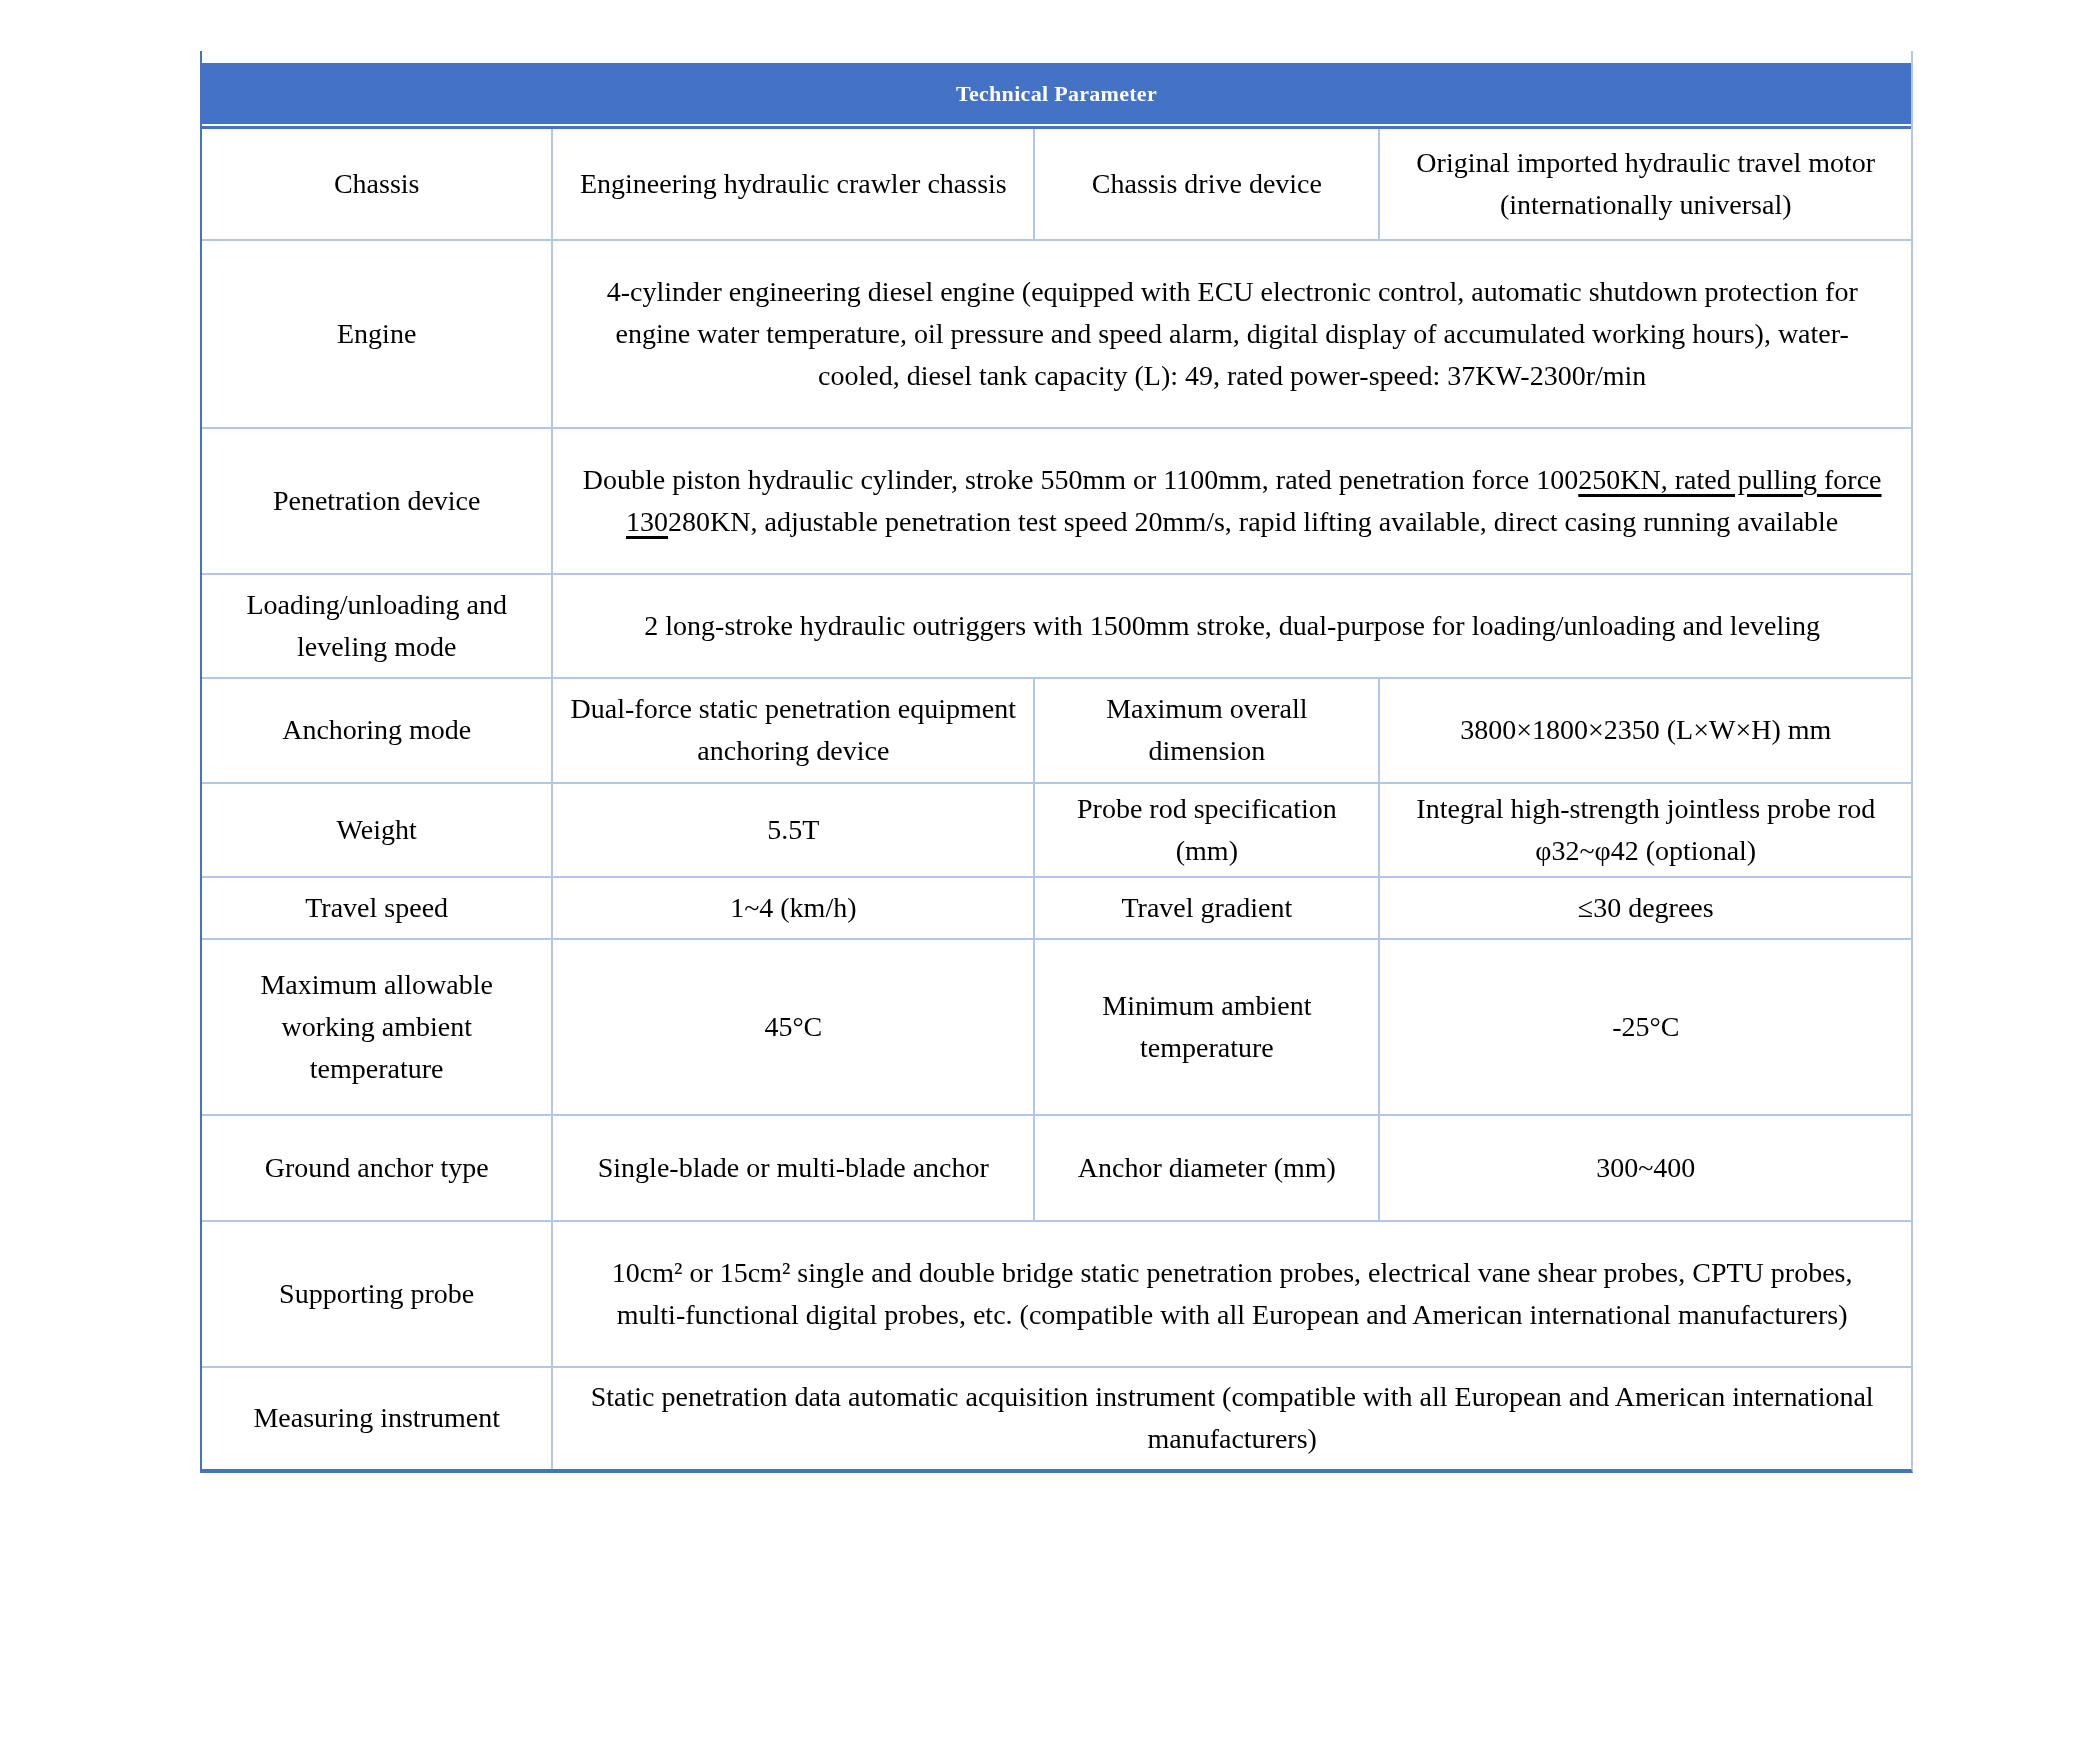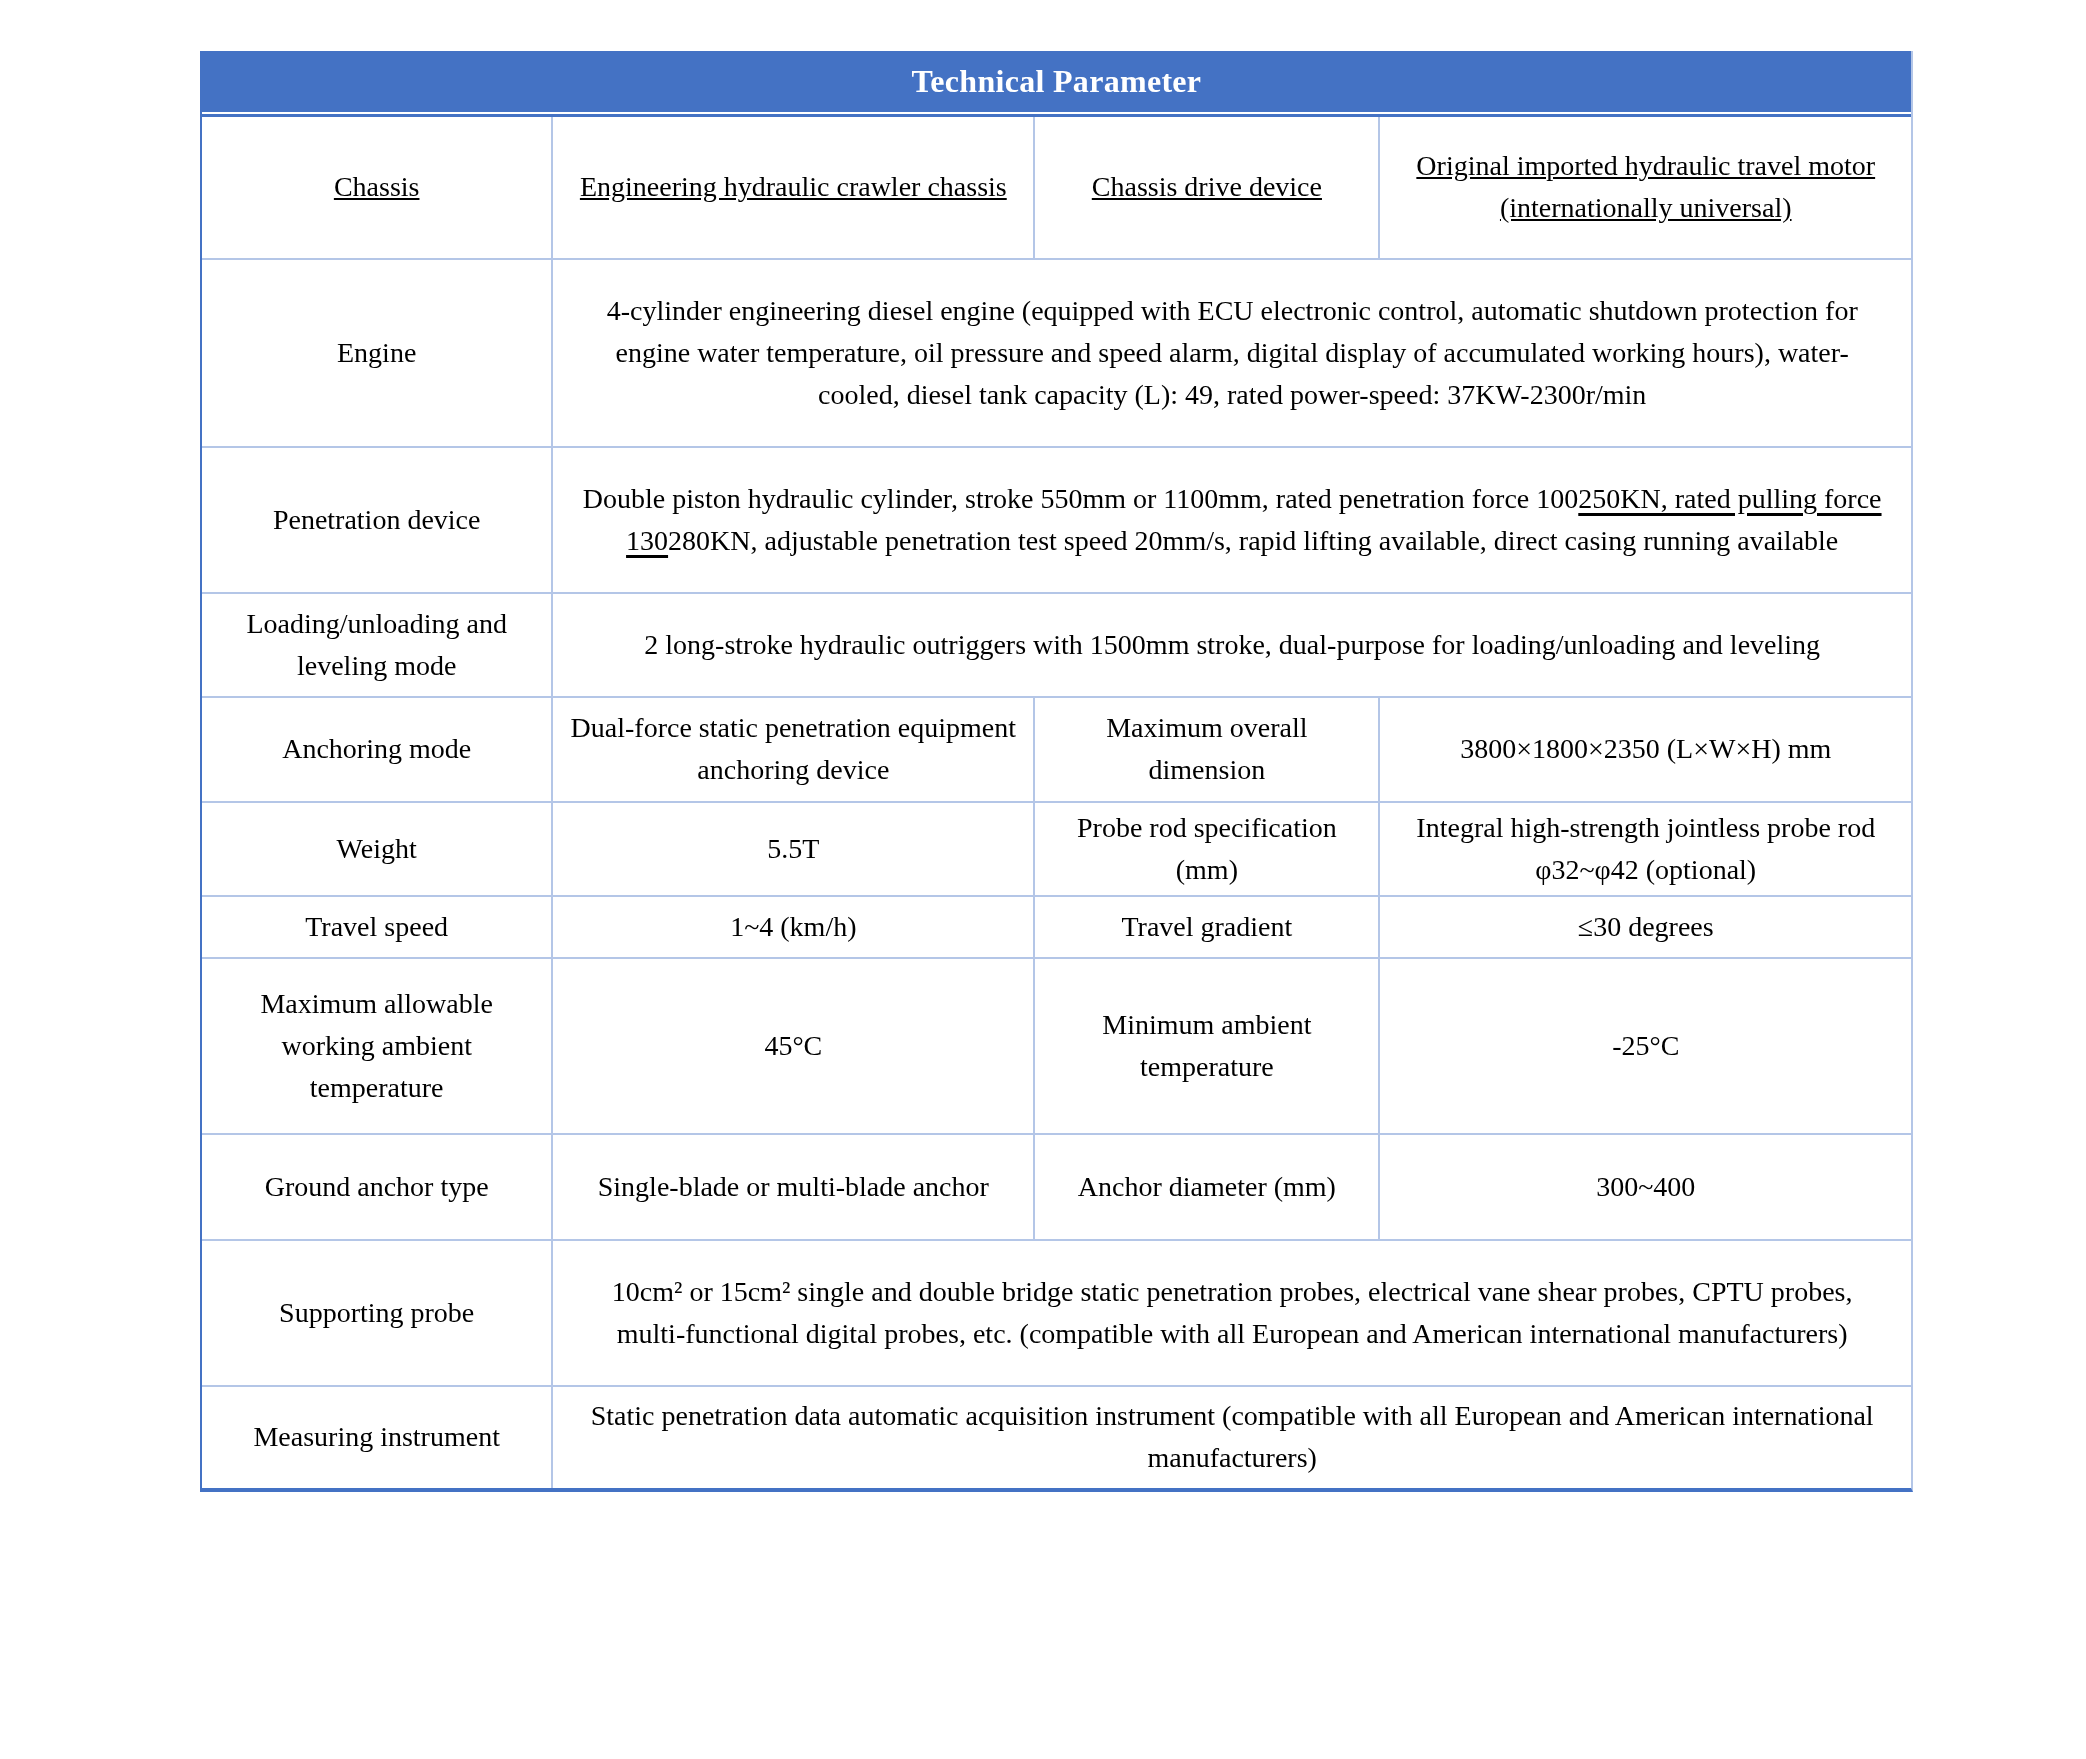--- a/index.html
+++ b/index.html
@@ -24,23 +24,24 @@
     width:1713px;
     border-left:2.7px solid var(--outer-border);
     border-right:2.7px solid var(--inner-border);
     border-bottom:4px solid var(--outer-border);
     background:var(--background);
   }
   .table-header{
     height:61px;
     background:var(--header-bg);
     color:var(--header-text);
-    font-size:32px;font-weight:bold;
+    font-size:22px;font-weight:bold;
     display:flex;align-items:center;justify-content:center;
     letter-spacing:0.3px;
+    margin-top:12px;
   }
   .header-gap{height:2px;background:var(--background);}
   .header-line{height:2.7px;background:var(--outer-border);}
   table{
     width:100%;
     border-collapse:collapse;
     table-layout:fixed;
   }
   td{
     border:2.7px solid var(--inner-border);
@@ -55,21 +56,21 @@
   tr:first-child td{border-top:0;}
   tr:last-child td{border-bottom:0;}
   td:first-child{border-left:0;}
   td:last-child{border-right:0;}
   td.span-cell{padding:4px 24px;}
   .u-seg{
     text-decoration:underline;
     text-decoration-thickness:2.7px;
     text-underline-offset:5.4px;
   }
-  .r1{height:142px;text-decoration:underline;} .r2{height:105px;} .r3{height:188px;}
+  .r1{height:111px;} .r2{height:105px;} .r3{height:188px;}
   .r4{height:146px;} .r5{height:104px;} .r6{height:105px;}
   .r7{height:86px;} .r8{height:105px;} .r9{height:62px;}
   .r10{height:176px;padding-left:23px;} .r11{height:106px;padding-left:40px;} .r12{height:146px;}
   .r13{height:102px;}
   col.c1{width:20.5%;} col.c2{width:28.2%;} col.c3{width:20.2%;} col.c4{width:31.1%;}
 </style>
 </head>
 <body>
 
 <div class="table-wrap">

